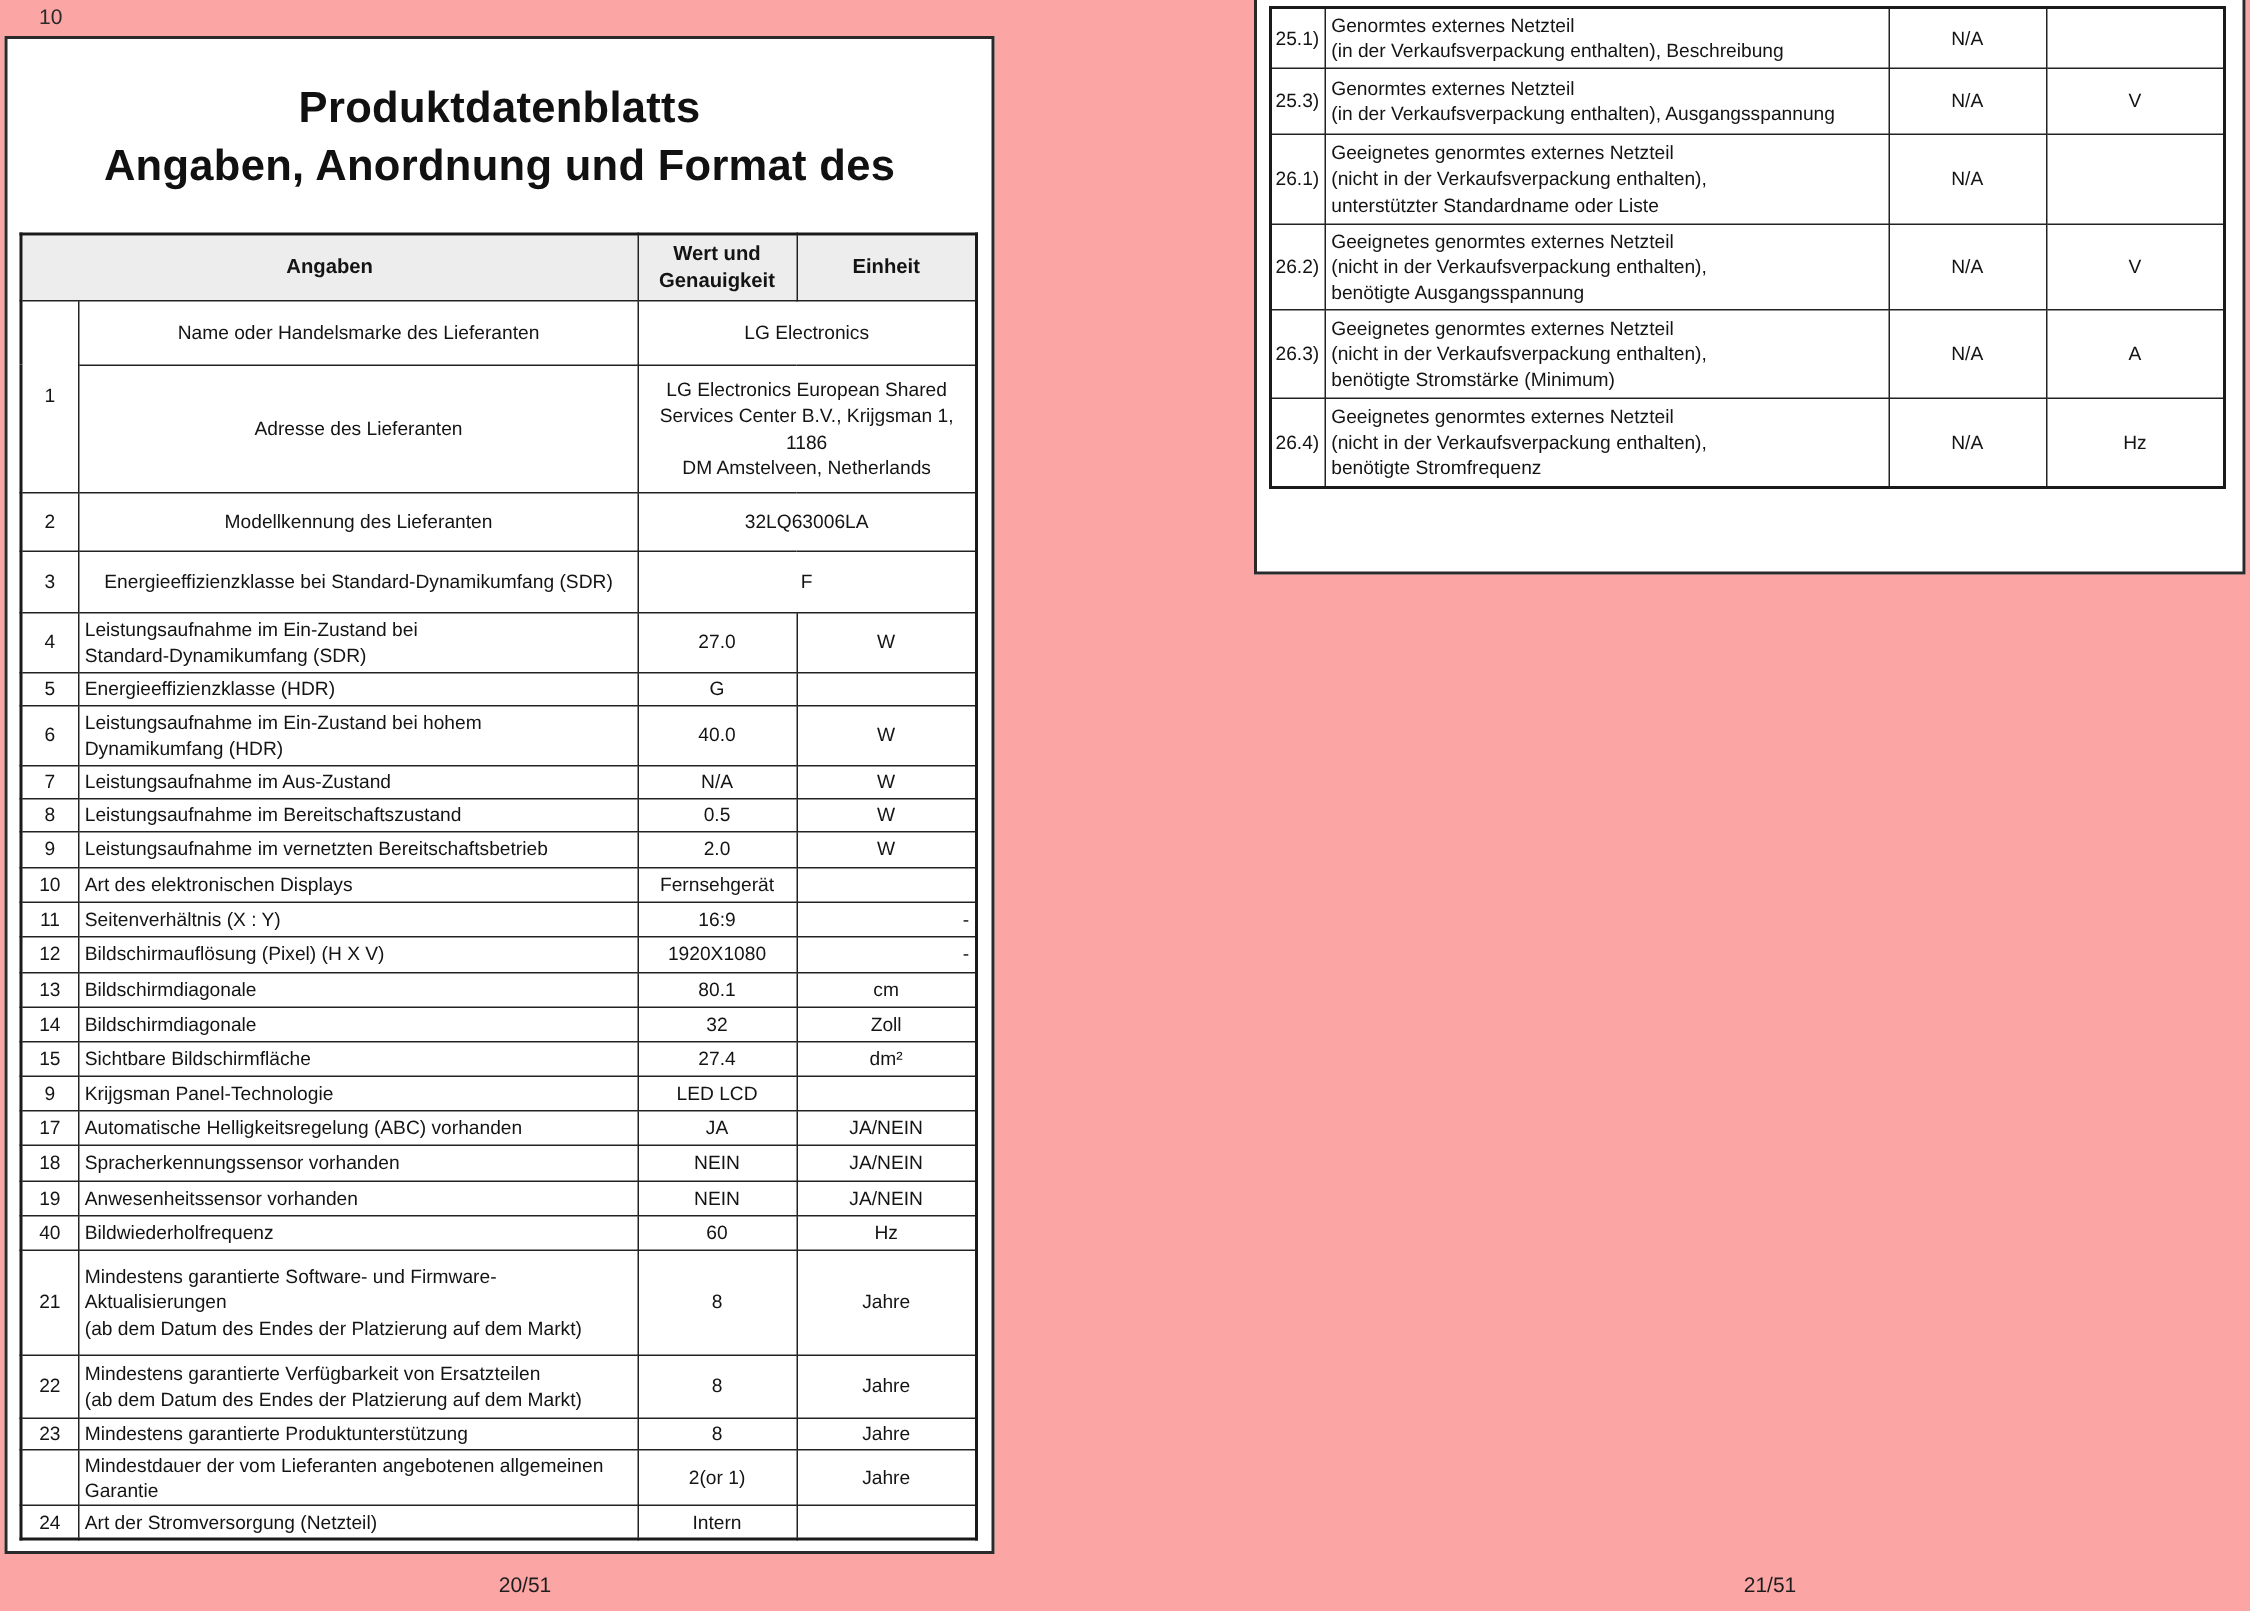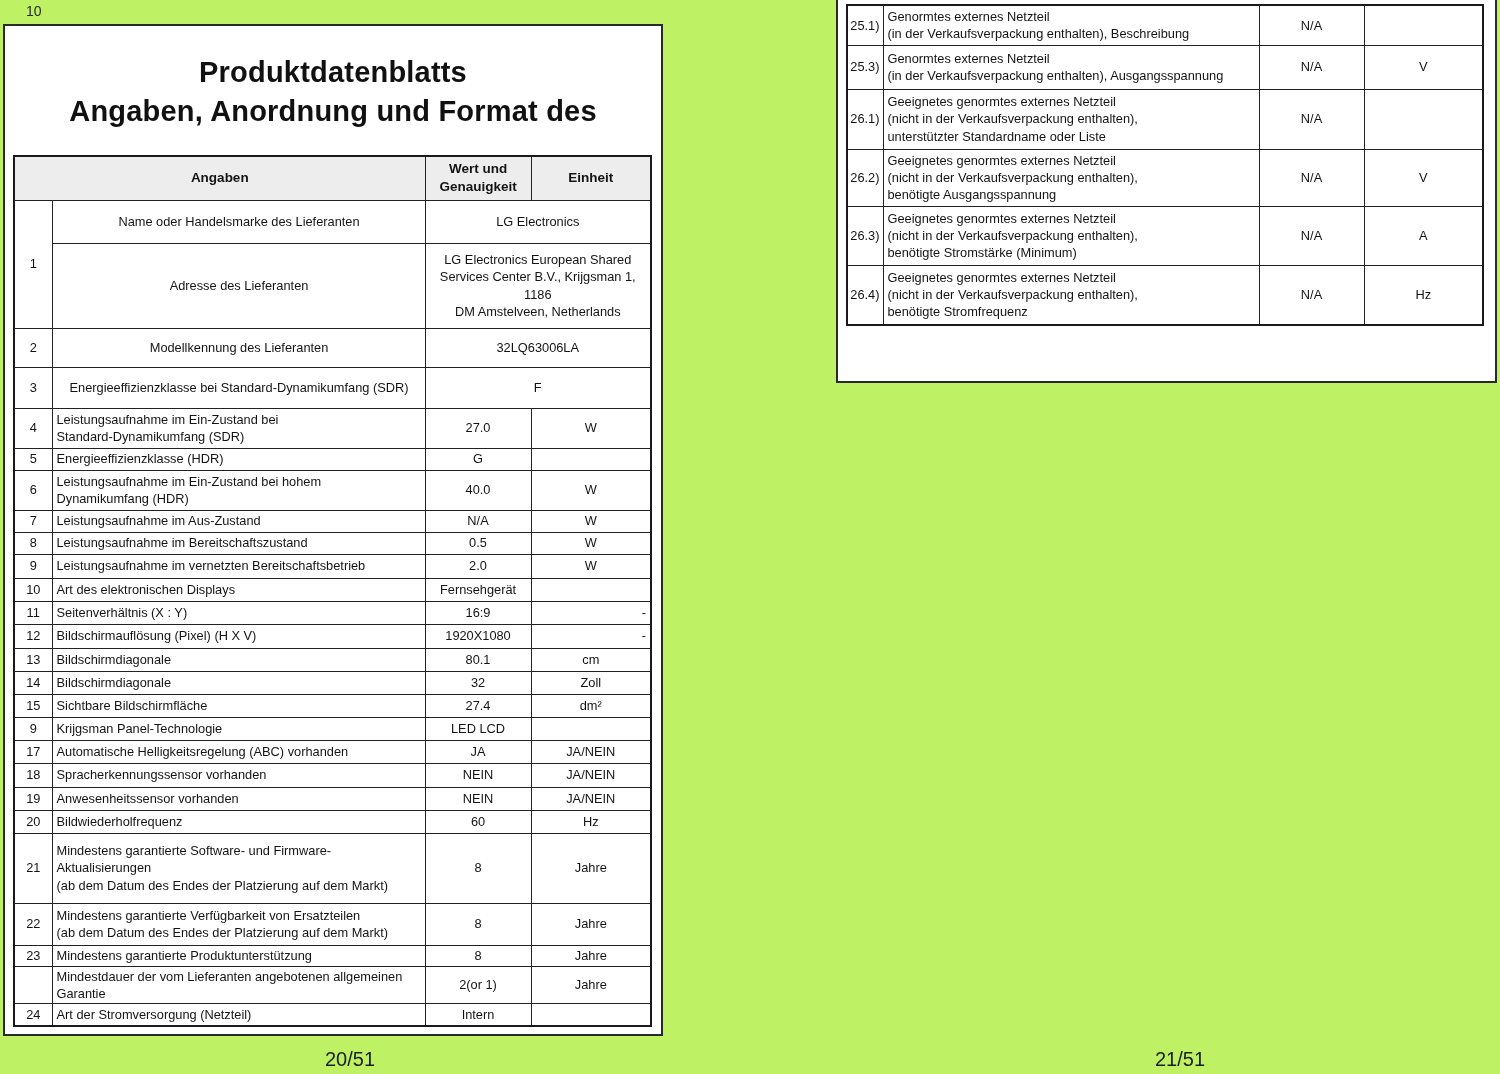--- a/index.html
+++ b/index.html
@@ -1,19 +1,19 @@
 <!DOCTYPE html>
 <html><head>
 <meta charset="utf-8">
 <style>
   * { margin:0; padding:0; box-sizing:border-box; }
   html,body { background:#ffffff; }
   .canvas {
     position:relative; width:1500px; height:1074px;
-    background:#bef264; overflow:hidden;
+    background:#fca5a5; overflow:hidden;
     font-family:"Liberation Sans","DejaVu Sans",sans-serif;
     color:#141414;
   }
   .corner-label {
     position:absolute; left:26px; top:3px;
     font-size:14px; color:#2a2a2a;
   }
   .page { position:absolute; background:#ffffff; border:2px solid #2a2a2a; }
   .left-page  { left:3px;  top:24px;  width:660px; height:1012px; }
   .right-page { left:836px; top:-10px; width:661px; height:393px; }
@@ -43,21 +43,21 @@
   }
   td.num   { text-align:center; padding:1px 2px; }
   td.num-right { text-align:right; padding-right:3px; }
   td.label { text-align:left; padding-left:4px; white-space:pre-line; }
   td.label.center { text-align:center;margin-top:32px; }
   td.value { text-align:center; white-space:pre-line; }
   td.unit  { text-align:center; }
   td.unit.right { text-align:right; padding-right:4px; }
 
   .footer {
-    position:absolute; top:1048px; font-size:20px; color:#1d1d1d;
+    position:absolute; top:1048px; font-size:14px; color:#1d1d1d;
     text-align:center; width:660px;
   }
   .footer-left  { left:20px; }
   .footer-right { left:850px; }
 </style>
 </head>
 <body>
 
 <div class="canvas">
 
@@ -196,21 +196,21 @@
             <td class="value">NEIN</td>
             <td class="unit">JA/NEIN</td>
           </tr>
           <tr style="height: 23px;">
             <td class="num">19</td>
             <td class="label">Anwesenheitssensor vorhanden</td>
             <td class="value">NEIN</td>
             <td class="unit">JA/NEIN</td>
           </tr>
           <tr style="height: 23px;">
-            <td class="num">20</td>
+            <td class="num">40</td>
             <td class="label">Bildwiederholfrequenz</td>
             <td class="value">60</td>
             <td class="unit">Hz</td>
           </tr>
           <tr style="height: 70px;">
             <td class="num">21</td>
             <td class="label">Mindestens garantierte Software- und Firmware-Aktualisierungen
 (ab dem Datum des Endes der Platzierung auf dem Markt)</td>
             <td class="value">8</td>
             <td class="unit">Jahre</td>

